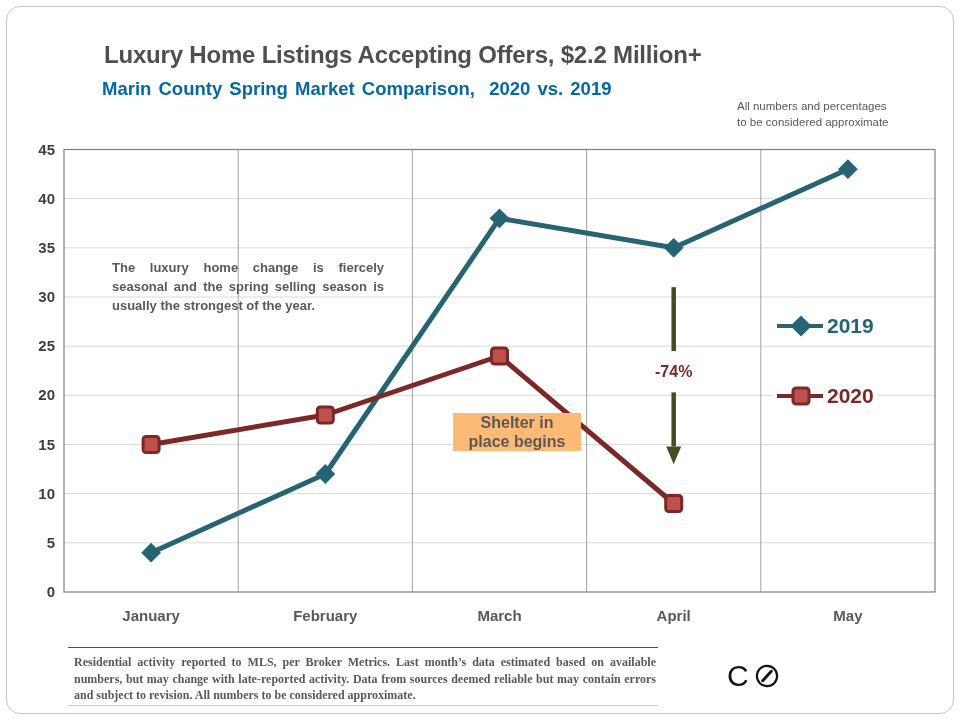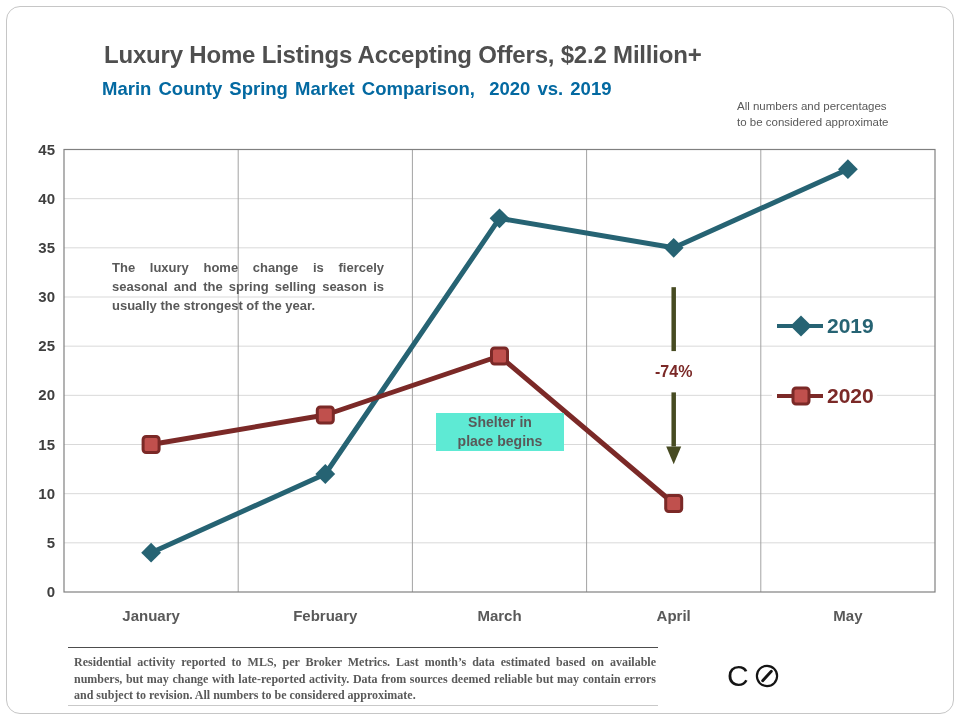--- a/index.html
+++ b/index.html
@@ -6,21 +6,21 @@
   body{width:960px;height:720px;position:relative;font-family:"Liberation Sans",sans-serif;overflow:hidden;}
   .frame{position:absolute;left:6px;top:6px;right:6px;bottom:6px;border:1px solid #c6c6c6;border-radius:14px;pointer-events:none;}
   .title{position:absolute;left:104px;top:41px;font-size:24px;font-weight:bold;color:#4f4f4f;letter-spacing:-0.2px;white-space:pre;}
   .subtitle{position:absolute;left:102px;top:78px;font-size:18.5px;font-weight:bold;color:#0369a1;word-spacing:2px;white-space:pre;}
   .approx-note{position:absolute;left:737px;top:99px;font-size:11.5px;font-weight:normal;color:#595959;line-height:15.5px;white-space:pre-line;}
   #plot{position:absolute;left:0;top:0;}
   .ytick{font-family:"Liberation Sans",sans-serif;font-size:15px;font-weight:bold;fill:#3f3f3f;}
   .xtick{font-family:"Liberation Sans",sans-serif;font-size:15px;font-weight:bold;fill:#595959;}
   .drop-label{font-family:"Liberation Sans",sans-serif;font-size:16px;font-weight:bold;}
   .market-note{position:absolute;left:112px;top:258px;width:272px;font-size:13px;font-weight:bold;color:#595959;line-height:19px;text-align:justify;}
-  .shelter-note{position:absolute;left:436px;top:413px;width:128px;font-size:14px;font-weight:bold;color:#595959;line-height:19px;text-align:center;white-space:pre-line;background:#5eead4;}
+  .shelter-note{position:absolute;left:453px;top:413px;width:128px;font-size:16px;font-weight:bold;color:#595959;line-height:19px;text-align:center;white-space:pre-line;background:#fdba74;}
   .legend-row{position:absolute;display:flex;align-items:center;background:#fff;padding:1px 3px;}
   .legend-row.y2019{left:772px;top:312px;}
   .legend-row.y2020{left:772px;top:382px;}
   .legend-label{font-size:21px;font-weight:bold;margin-left:2px;}
   .footer-rule{position:absolute;height:1px;}
   .footer-rule.top{left:68px;top:647px;width:590px;background:#4d4d4d;}
   .footer-rule.bottom{left:68px;top:705px;width:590px;background:#c9c9c9;}
   .footer-text{position:absolute;left:74px;top:654px;width:582px;font-size:12px;font-weight:bold;color:#595959;line-height:16.5px;text-align:justify;font-family:Liberation Serif, serif;}
   .logo{position:absolute;left:727px;top:659px;font-size:30px;font-weight:400;color:#141414;letter-spacing:5px;display:flex;align-items:center;}
   .logo-o{margin:0 4px 0 0;display:block;}

